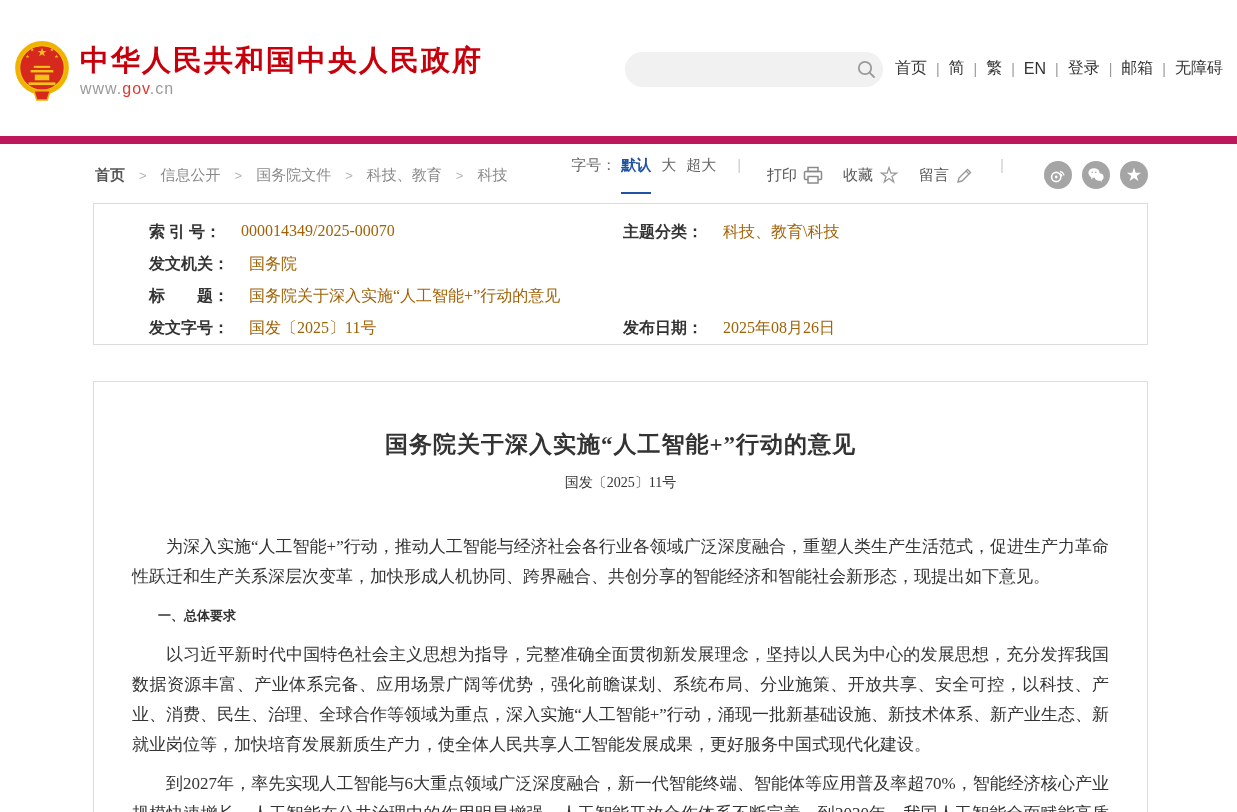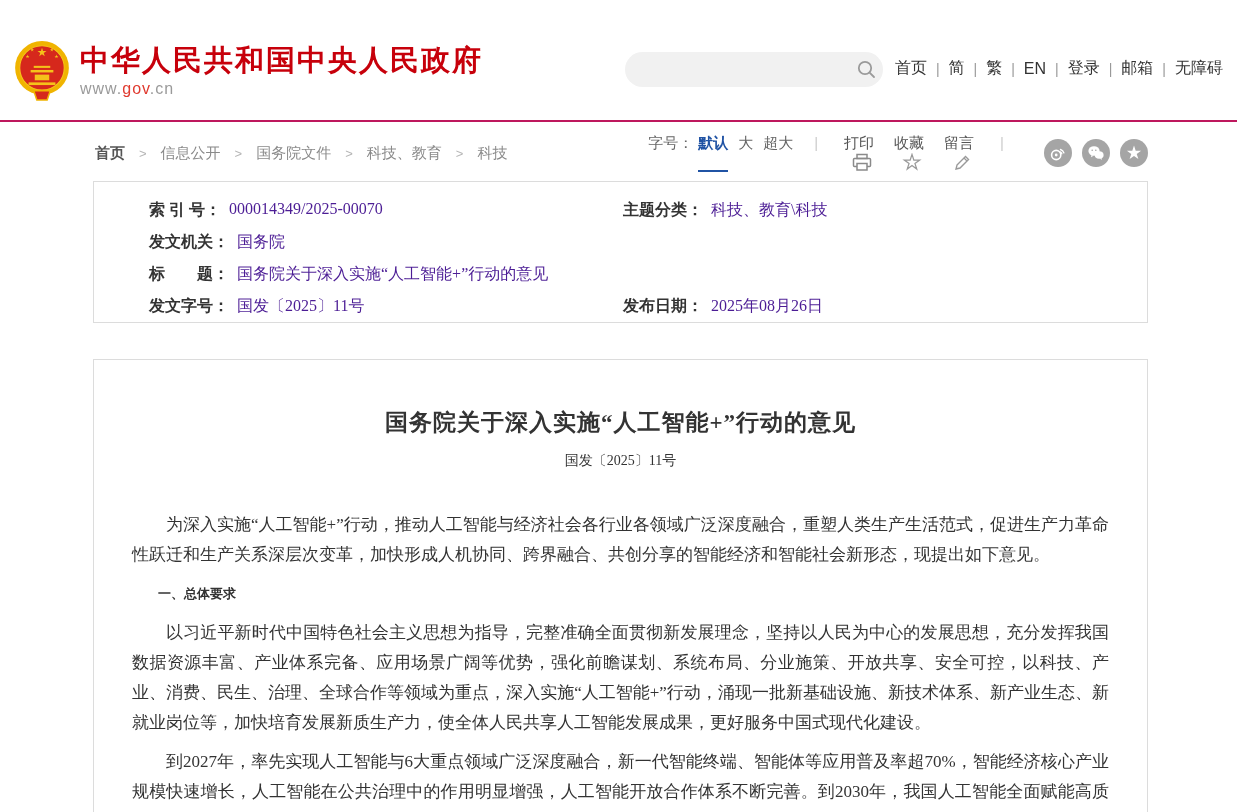--- a/index.html
+++ b/index.html
@@ -2,21 +2,21 @@
 <html><head>
 <meta charset="utf-8">
 <style>
   * { margin:0; padding:0; box-sizing:border-box; }
   html,body { background:#fff; }
   .page {
     width:1237px; height:812px; position:relative; overflow:hidden;
     background:#fff; font-family:"Liberation Sans", sans-serif; color:#333;
   }
   
-  .header { position:relative; height:122px; background:#fff; border-bottom:2px solid #be185d; }
+  .header { position:relative; height:144px; background:#fff; border-bottom:8px solid #be185d; }
   .brand { position:absolute; left:14px; top:40px; display:flex; align-items:flex-start; cursor:pointer; }
   .emblem { width:56px; height:62px; }
   .brand-text { margin-left:10px; padding-top:4px; }
   .site-title { font-size:29px; font-weight:bold; color:#c7000b; letter-spacing:2px; line-height:32px; font-family:"Liberation Sans", sans-serif; }
   .site-url { font-size:16px; color:#9a9a9a; margin-top:4px; letter-spacing:1px; }
   .site-url .gov { color:#e03a2f; }
   .search-box {
     position:absolute; left:625px; top:52px; width:258px; height:35px;
     background:#f1f1f1; border-radius:18px; display:flex; align-items:center;
   }
@@ -29,32 +29,32 @@
   .crumb-row { width:1055px; margin:16px 0 0 93px; height:30px; display:flex; justify-content:space-between; align-items:center; }
   .breadcrumb { display:flex; align-items:center; font-size:15px; color:#8a8a8a; padding-left:2px; }
   .breadcrumb .bc-item { cursor:pointer; }
   .breadcrumb .bc-home { color:#555; font-weight:bold; }
   .breadcrumb .bc-sep { color:#b5b5b5; margin:0 14px; font-size:13px; }
   .toolbar { display:flex; font-size:15px; color:#555; }
   .toolbar .tb-label { color:#666; }
   .fs-opt { margin:0 5px; cursor:pointer; color:#666; }
   .fs-active { color:#2053a4; font-weight:bold; border-bottom:2px solid #2053a4; padding-bottom:17px; }
   .tb-sep { color:#ccc; margin:0 16px; }
-  .tb-act { display:flex; align-items:center; margin:0 10px; cursor:pointer; color:#555;flex-direction:column; }
+  .tb-act { display:flex; align-items:center; margin:0 10px; cursor:pointer; color:#555; }
   .tb-act svg { margin-left:6px; }
   .soc { display:flex; align-items:center; margin-left:14px; }
   .soc-btn { width:28px; height:28px; border-radius:50%; background:#a5a5a5; border:none; margin-left:10px; display:flex; align-items:center; justify-content:center; cursor:pointer; }
   
   .meta-box { width:1055px; margin:13px 0 0 93px; border:1px solid #dcdcdc; padding:12px 0 0 0; background:#fff;
     font-family:"Liberation Serif", serif; font-size:16px; }
   .meta-row { display:flex; min-height:32px; align-items:center; }
   .meta-cell-l { width:529px; padding-left:55px; display:flex; }
   .meta-cell-r { flex:1; display:flex;text-align:center; }
   .meta-label { font-weight:bold; color:#333; white-space:pre; }
-  .meta-value { color:#4c1d95; margin-left:8px; }
+  .meta-value { color:#a16207; margin-left:20px; }
   
   .doc-box { width:1055px; margin:36px 0 0 93px; border:1px solid #dcdcdc; height:530px; background:#fff;
     padding:47px 38px 0 38px; font-family:"Liberation Serif", serif; }
   .doc-title { text-align:center; font-size:23px; font-weight:bold; color:#333; letter-spacing:1px; }
   .doc-num { text-align:center; font-size:14px; color:#333; margin-top:14px; }
   .doc-body { margin-top:40px; font-size:17px; line-height:30px; color:#333; text-align:justify; }
   .doc-body p { margin-bottom:9px; }
   .p-indent { text-indent:2em; }
   .p-head { font-weight:bold; text-indent:2em; font-family:"Liberation Sans", sans-serif; font-size:13px; }
 </style>

